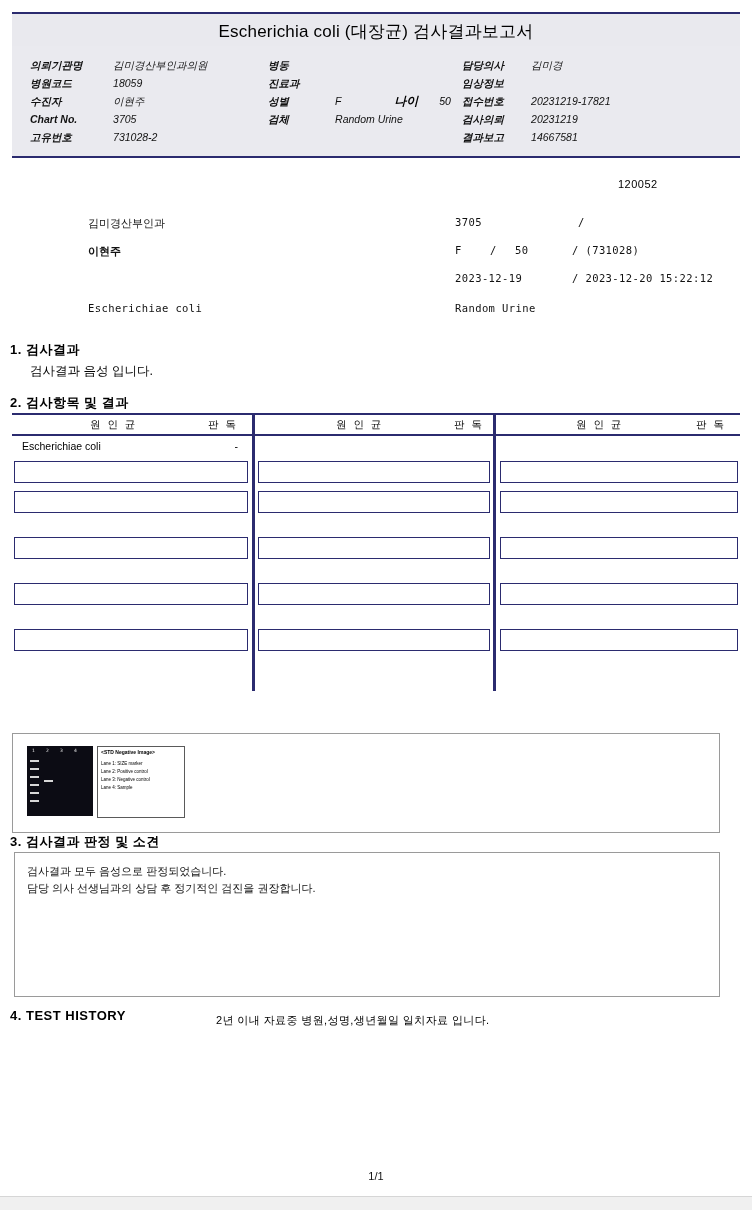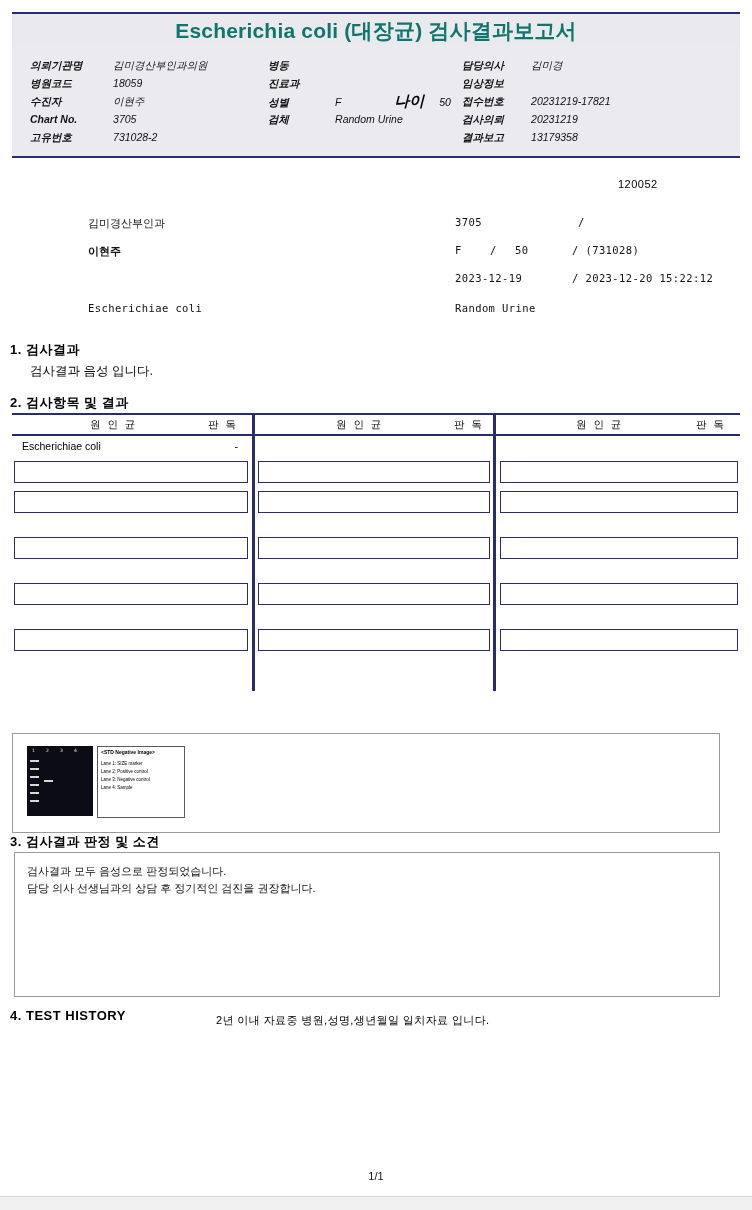--- a/index.html
+++ b/index.html
@@ -27,23 +27,23 @@
     width: 728px;
     height: 34px;
     background: #e9e9ee;
     border-top: 2px solid #2b2b6f;
     border-bottom: 2px solid #2b2b6f;
     display: flex;
     align-items: center;
     justify-content: center;
   }
   .title-bar .title {
-    font-size: 21px;
-    font-weight: bold;
-    color: #0f766e;
+    font-size: 17px;
+    font-weight: normal;
+    color: #000000;
     letter-spacing: 0.2px;
   }
   
   .header-block {
     position: absolute;
     left: 12px;
     top: 46px;
     width: 728px;
     height: 110px;
     background: #eaeaef;
@@ -72,21 +72,21 @@
   .hdr-col.c2 .k { width: 64px; }
   .hdr-col.c3 .k { width: 66px; }
   .hdr-row .v {
     display: inline-block;
     font-size: 10.5px;
     color: #111;
   }
   .inline-k {
     display: inline-block;
     font-weight: bold;
-    font-size: 15px;
+    font-size: 12px;
     width: 42px;
     text-align: left;
   }
   .inline-v {
     display: inline-block;
     font-size: 10.5px;
   }
   
   .topright-code {
     position: absolute;
@@ -371,21 +371,21 @@
       <div class="hdr-row">
         <span class="k">접수번호</span>
         <span class="v">20231219-17821</span>
       </div>
       <div class="hdr-row">
         <span class="k">검사의뢰</span>
         <span class="v">20231219</span>
       </div>
       <div class="hdr-row">
         <span class="k">결과보고</span>
-        <span class="v">13179358</span>
+        <span class="v">14667581</span>
       </div>
     </div>
   </div>
 
   <div class="topright-code">120052</div>
 
   <div class="echo" style="left:88px; top:216px;">김미경산부인과</div>
   <div class="echo bold" style="left:88px; top:244px;">이현주</div>
   <div class="echo mono" style="left:88px; top:302px;">Escherichiae coli</div>
 

